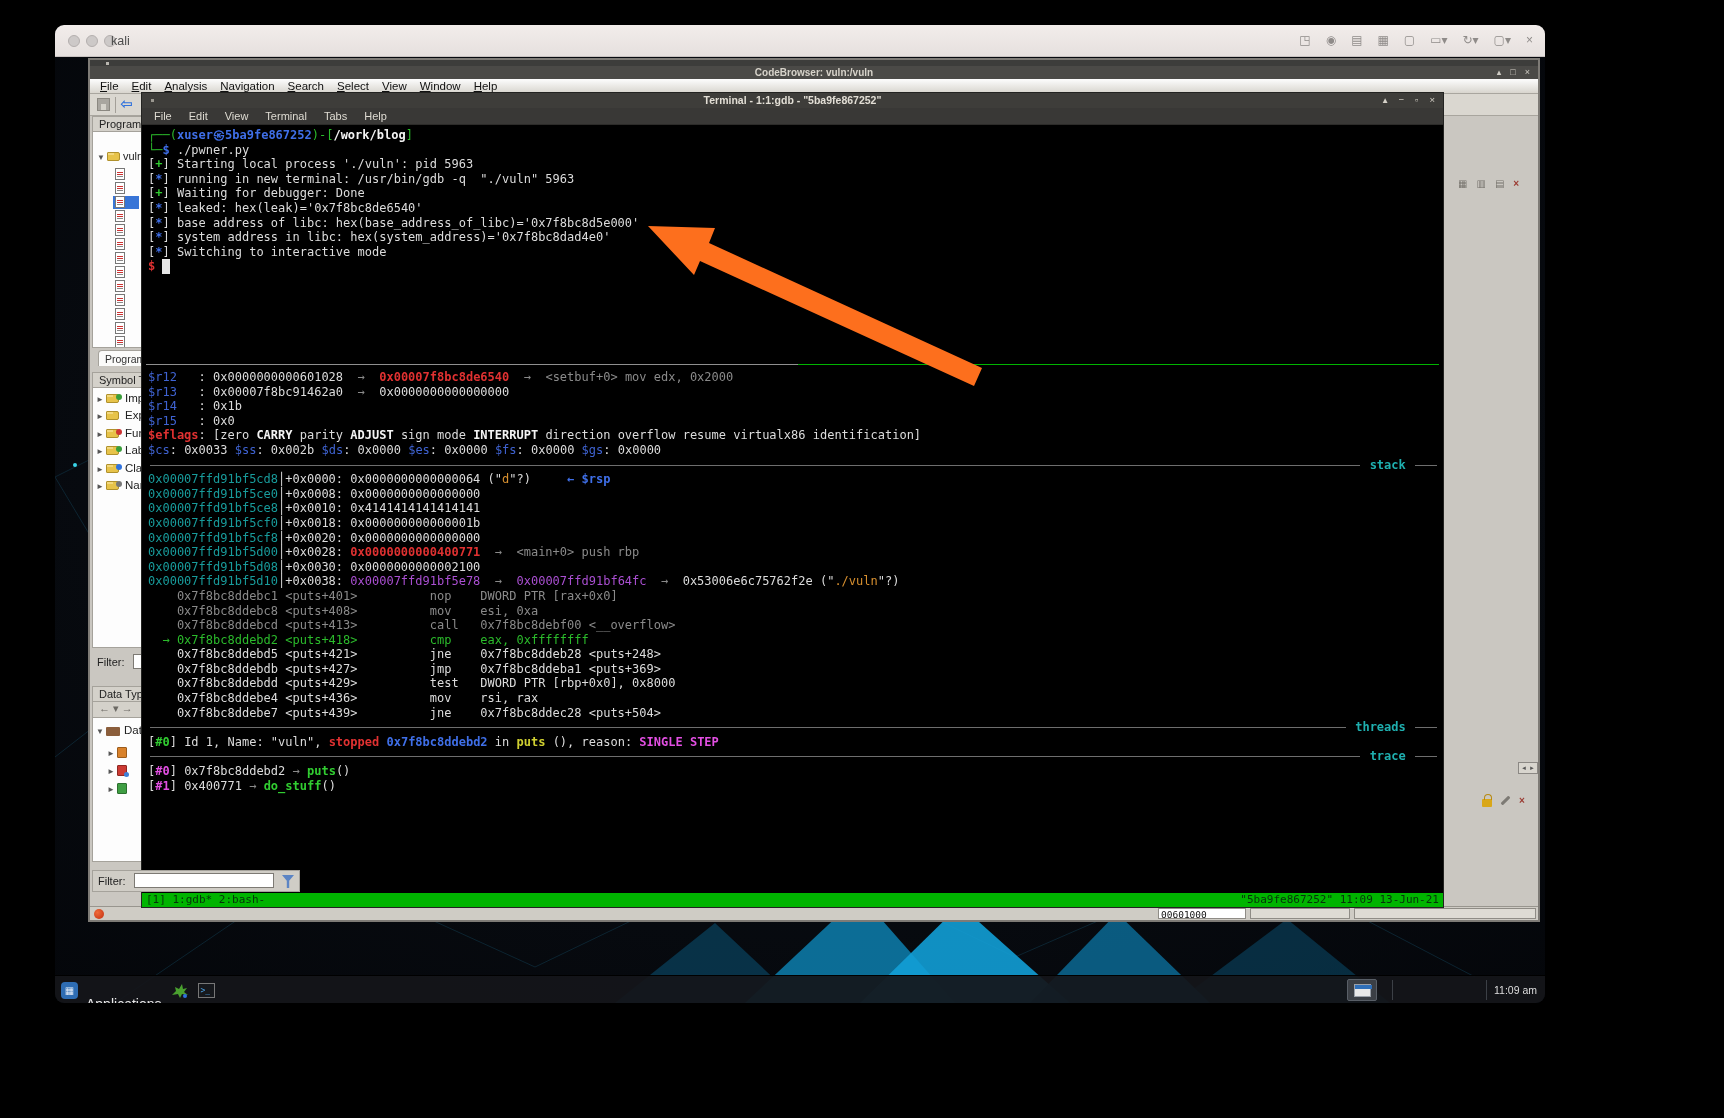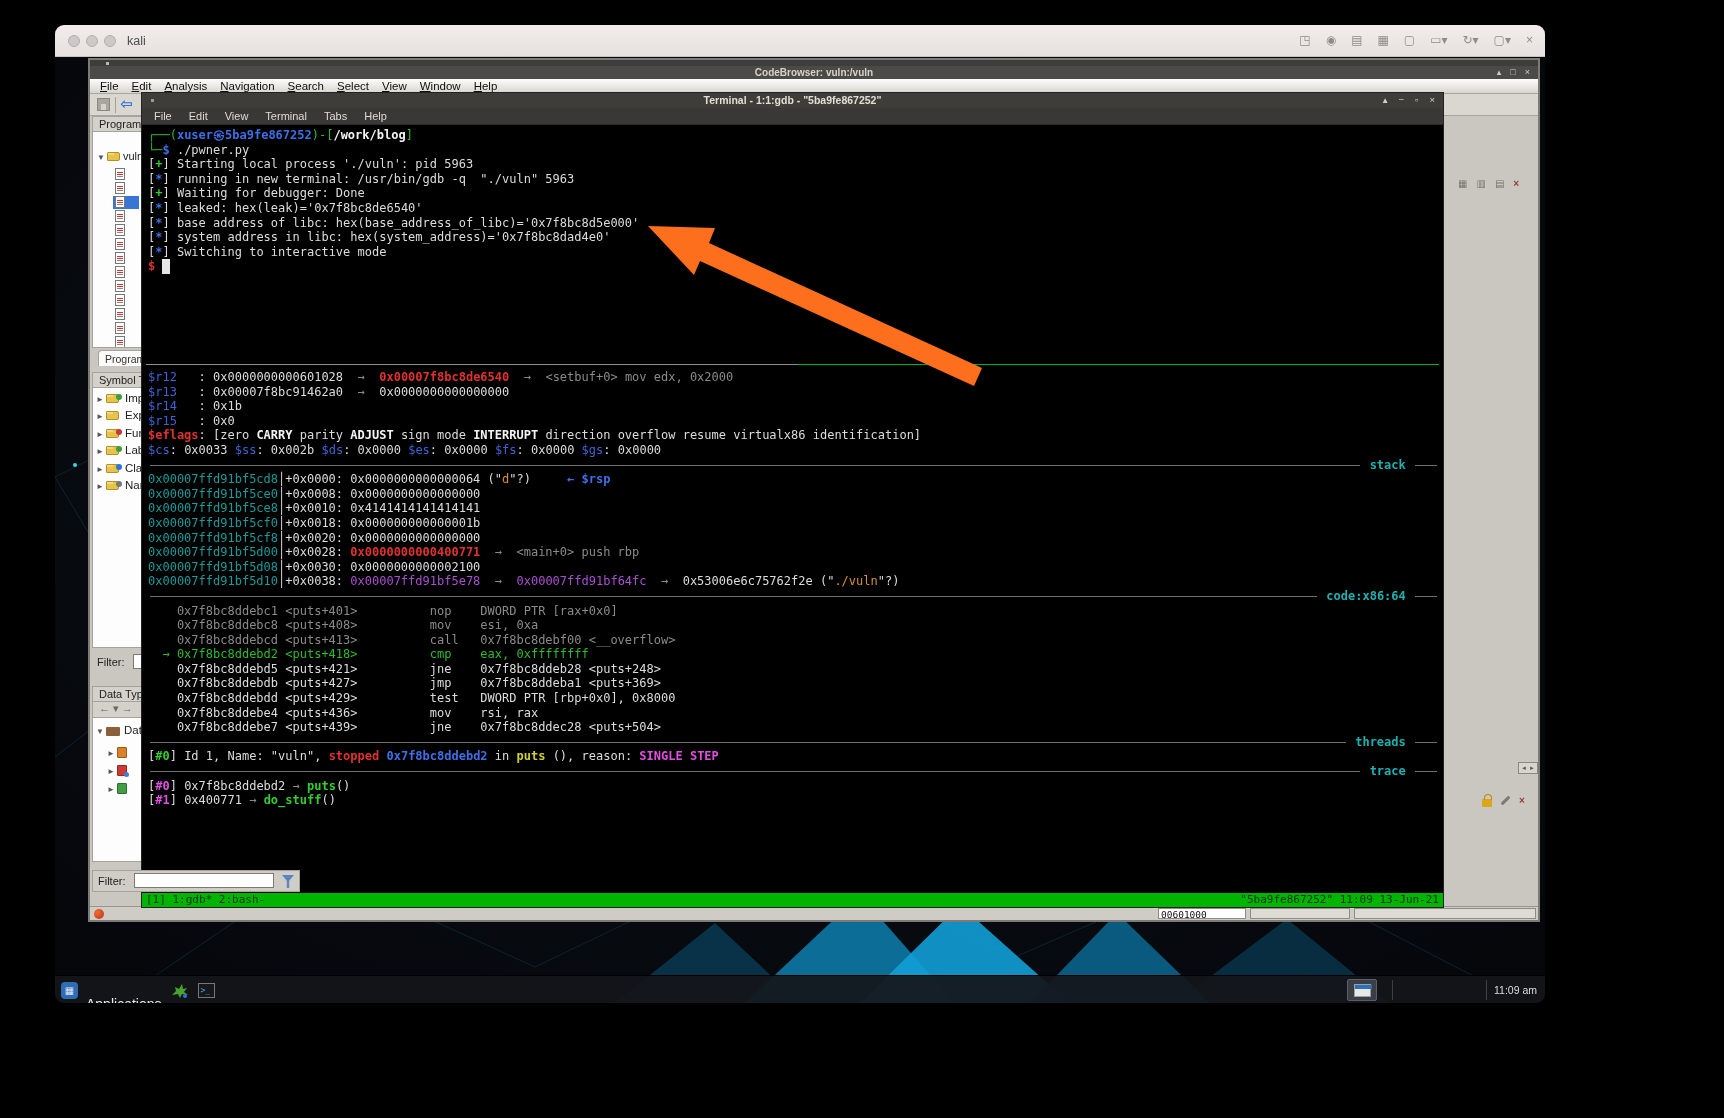--- a/index.html
+++ b/index.html
@@ -8,21 +8,21 @@
 
   
   .vmwin { position:absolute; left:55px; top:25px; width:1490px; height:978px;
     border-radius:9px; background:#07090d; box-shadow:0 0 40px rgba(0,0,0,.9); }
   .vmtitle { position:absolute; left:0; top:0; right:0; height:32px;
     background:linear-gradient(#f2edeb,#e6e0de); border-radius:9px 9px 0 0;
     border-bottom:1px solid #c7c1bf; }
   .light { position:absolute; top:10px; width:12px; height:12px; border-radius:50%;
     background:#cdc9c8; border:1px solid #b4afae; }
   .l1{left:13px} .l2{left:31px} .l3{left:49px}
-  .vmname { position:absolute; left:72px; top:9px; font-size:12.5px; color:#4c4c4c; }
+  .vmname { position:absolute; left:56px; top:9px; font-size:12.5px; color:#4c4c4c; }
   .vmicons { position:absolute; right:12px; top:8px; display:flex; gap:15px;
     color:#8f8b89; font-size:12px; }
   .vmicons span { cursor:default; }
 
   .screen { position:absolute; left:0; top:32px; width:1490px; height:946px;
     overflow:hidden; background:#06080c; border-radius:0 0 9px 9px; }
   .wall { position:absolute; left:0; top:0; }
 
   
   .cb { position:absolute; left:33px; top:1px; width:1452px; height:864px;
@@ -423,21 +423,20 @@
             <div class="tline"><span class="c-bl">$cs</span><span class="c-w">: 0x0033 </span><span class="c-bl">$ss</span><span class="c-w">: 0x002b </span><span class="c-bl">$ds</span><span class="c-w">: 0x0000 </span><span class="c-bl">$es</span><span class="c-w">: 0x0000 </span><span class="c-bl">$fs</span><span class="c-w">: 0x0000 </span><span class="c-bl">$gs</span><span class="c-w">: 0x0000</span></div>
             <div class="tline"><span class="c-hfill"></span><span class="c-cy"> stack </span><span class="c-hend"></span></div>
             <div class="tline"><span class="c-te">0x00007ffd91bf5cd8</span><span class="c-w">│+0x0000: 0x0000000000000064 ("</span><span class="c-or">d</span><span class="c-w">"?)     </span><span class="c-bbl">← $rsp</span></div>
             <div class="tline"><span class="c-te">0x00007ffd91bf5ce0</span><span class="c-w">│+0x0008: 0x0000000000000000</span></div>
             <div class="tline"><span class="c-te">0x00007ffd91bf5ce8</span><span class="c-w">│+0x0010: 0x4141414141414141</span></div>
             <div class="tline"><span class="c-te">0x00007ffd91bf5cf0</span><span class="c-w">│+0x0018: 0x000000000000001b</span></div>
             <div class="tline"><span class="c-te">0x00007ffd91bf5cf8</span><span class="c-w">│+0x0020: 0x0000000000000000</span></div>
             <div class="tline"><span class="c-te">0x00007ffd91bf5d00</span><span class="c-w">│+0x0028: </span><span class="c-rd">0x0000000000400771</span><span class="c-w">  </span><span class="c-gy">→  &lt;main+0&gt; push rbp</span></div>
             <div class="tline"><span class="c-te">0x00007ffd91bf5d08</span><span class="c-w">│+0x0030: 0x0000000000002100</span></div>
             <div class="tline"><span class="c-te">0x00007ffd91bf5d10</span><span class="c-w">│+0x0038: </span><span class="c-pu">0x00007ffd91bf5e78</span><span class="c-w">  </span><span class="c-gy">→</span><span class="c-w">  </span><span class="c-pu">0x00007ffd91bf64fc</span><span class="c-w">  </span><span class="c-gy">→</span><span class="c-w">  0x53006e6c75762f2e ("</span><span class="c-or">./vuln</span><span class="c-w">"?)</span></div>
-            <div class="tline"><span class="c-hfill"></span><span class="c-cy"> code:x86:64 </span><span class="c-hend"></span></div>
             <div class="tline"><span class="c-gy">    0x7f8bc8ddebc1 &lt;puts+401&gt;          nop    DWORD PTR [rax+0x0]</span></div>
             <div class="tline"><span class="c-gy">    0x7f8bc8ddebc8 &lt;puts+408&gt;          mov    esi, 0xa</span></div>
             <div class="tline"><span class="c-gy">    0x7f8bc8ddebcd &lt;puts+413&gt;          call   0x7f8bc8debf00 &lt;__overflow&gt;</span></div>
             <div class="tline"><span class="c-gn">  → 0x7f8bc8ddebd2 &lt;puts+418&gt;          cmp    eax, 0xffffffff</span></div>
             <div class="tline"><span class="c-w">    0x7f8bc8ddebd5 &lt;puts+421&gt;          jne    0x7f8bc8ddeb28 &lt;puts+248&gt;</span></div>
             <div class="tline"><span class="c-w">    0x7f8bc8ddebdb &lt;puts+427&gt;          jmp    0x7f8bc8ddeba1 &lt;puts+369&gt;</span></div>
             <div class="tline"><span class="c-w">    0x7f8bc8ddebdd &lt;puts+429&gt;          test   DWORD PTR [rbp+0x0], 0x8000</span></div>
             <div class="tline"><span class="c-w">    0x7f8bc8ddebe4 &lt;puts+436&gt;          mov    rsi, rax</span></div>
             <div class="tline"><span class="c-w">    0x7f8bc8ddebe7 &lt;puts+439&gt;          jne    0x7f8bc8ddec28 &lt;puts+504&gt;</span></div>
             <div class="tline"><span class="c-hfill"></span><span class="c-cy"> threads </span><span class="c-hend"></span></div>

